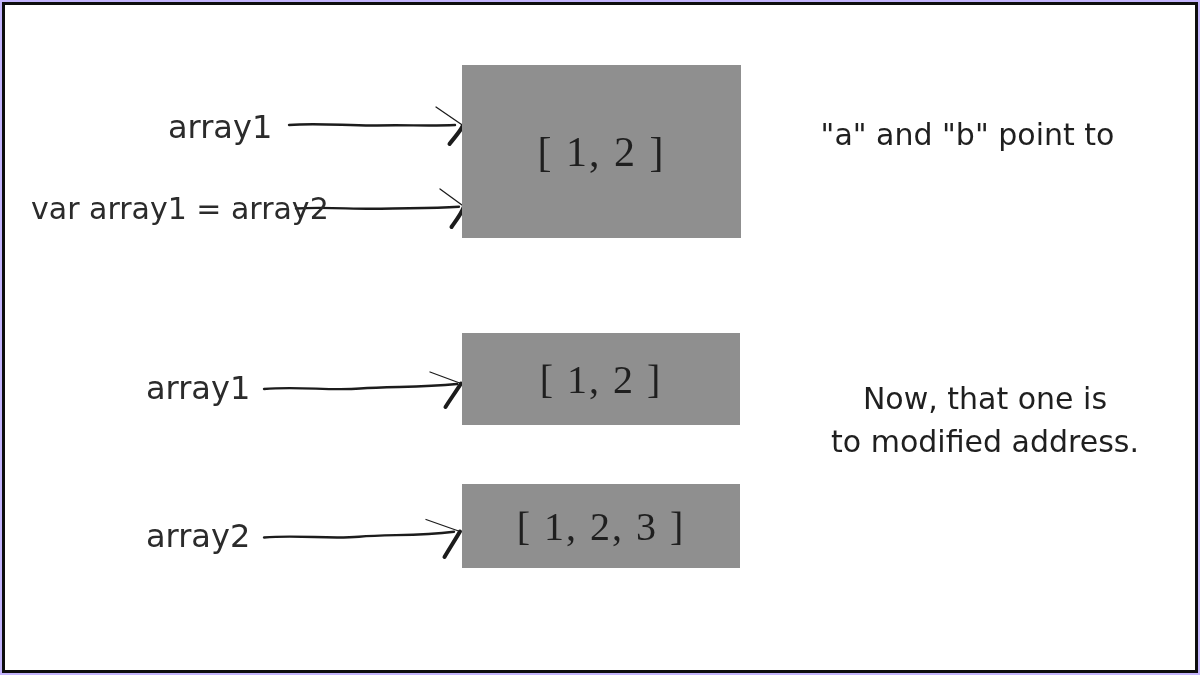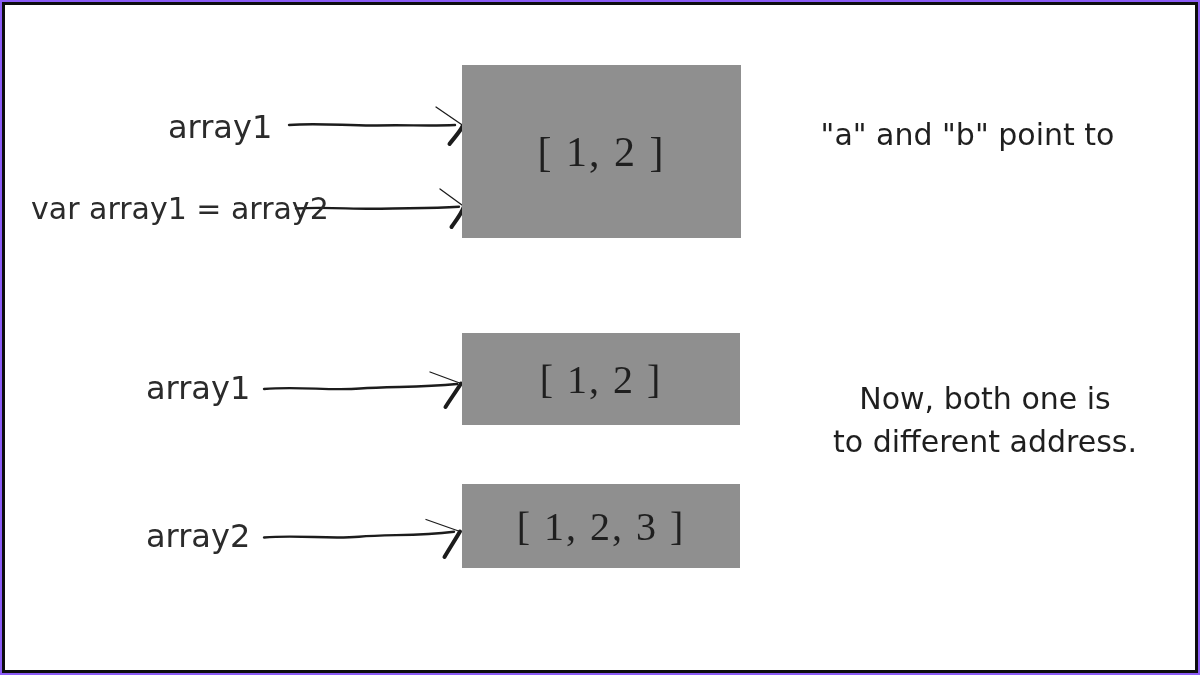--- a/index.html
+++ b/index.html
@@ -3,21 +3,21 @@
 <meta charset="utf-8">
 <style>
   * { margin: 0; padding: 0; box-sizing: border-box; }
   html, body { width: 1200px; height: 675px; background: #ffffff; overflow: hidden; }
   body { font-family: "DejaVu Sans", "Liberation Sans", sans-serif; }
 
   .canvas {
     position: relative;
     width: 1200px;
     height: 675px;
-    background: #8b5cf6;
+    background: #c4b5fd;
   }
   .frame {
     position: absolute;
     inset: 2px;
     border: 3px solid #0d0d0d;
     background: #ffffff;
   }
   .arrows {
     position: absolute;
     left: 0; top: 0;
@@ -100,16 +100,16 @@
     <div>"a" and "b" point to</div>
   </div>
 
   <div class="label label-array1-mid" style="color: rgb(43, 43, 43);">array1</div>
   <div class="box box-mid" style="background: rgb(143, 143, 143); color: rgb(31, 31, 31);">[ 1, 2 ]</div>
 
   <div class="label label-array2-bot" style="color: rgb(43, 43, 43);">array2</div>
   <div class="box box-bottom" style="background: rgb(143, 143, 143); color: rgb(31, 31, 31);">[ 1, 2, 3 ]</div>
 
   <div class="note note-bottom" style="color: rgb(31, 31, 31);">
-    <div>Now, both one is</div>
-    <div>to different address.</div>
+    <div>Now, that one is</div>
+    <div>to modified address.</div>
   </div>
 </div>
 
 </body></html>

